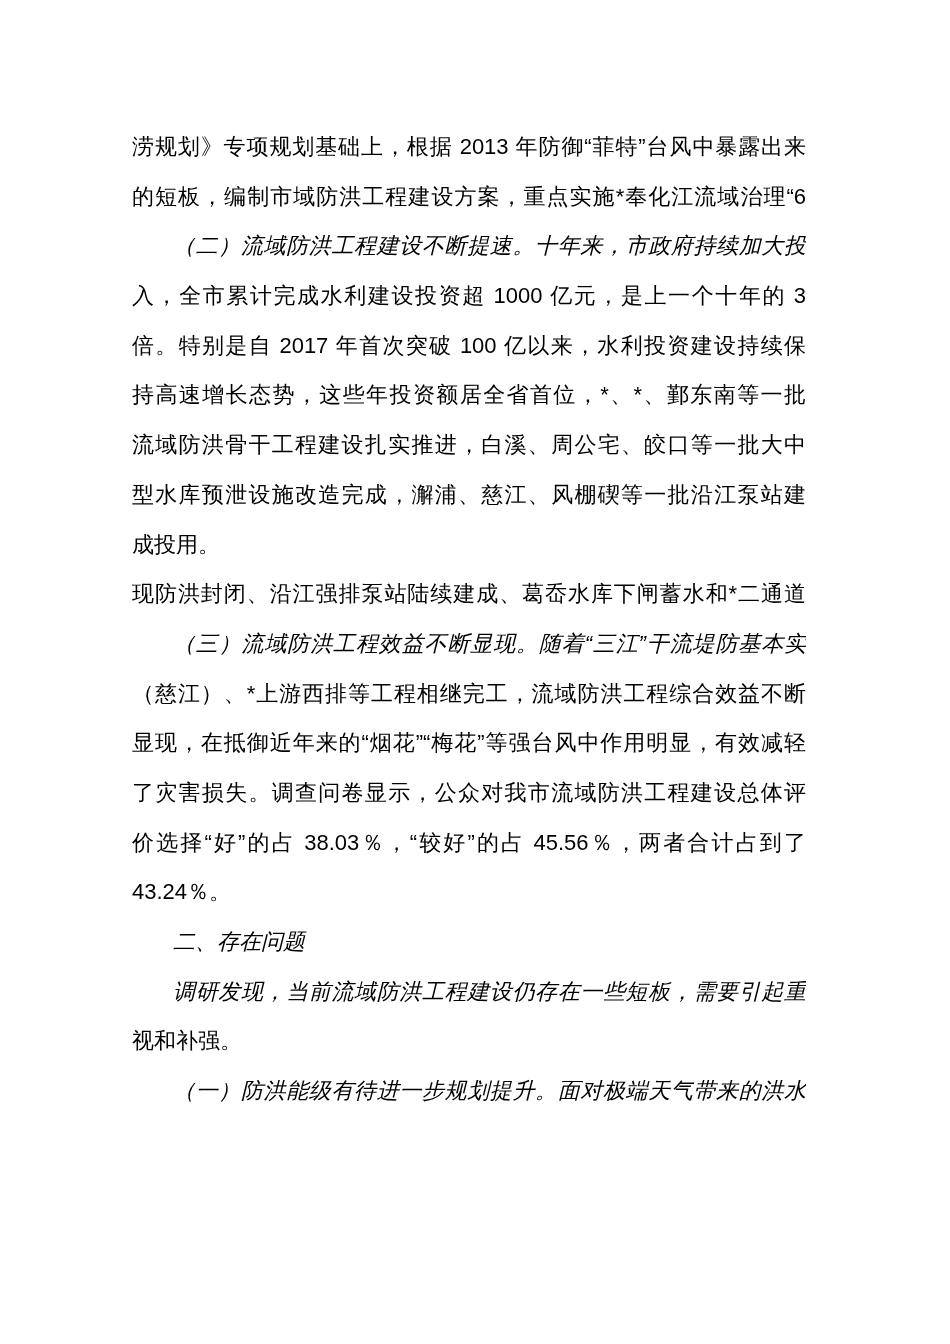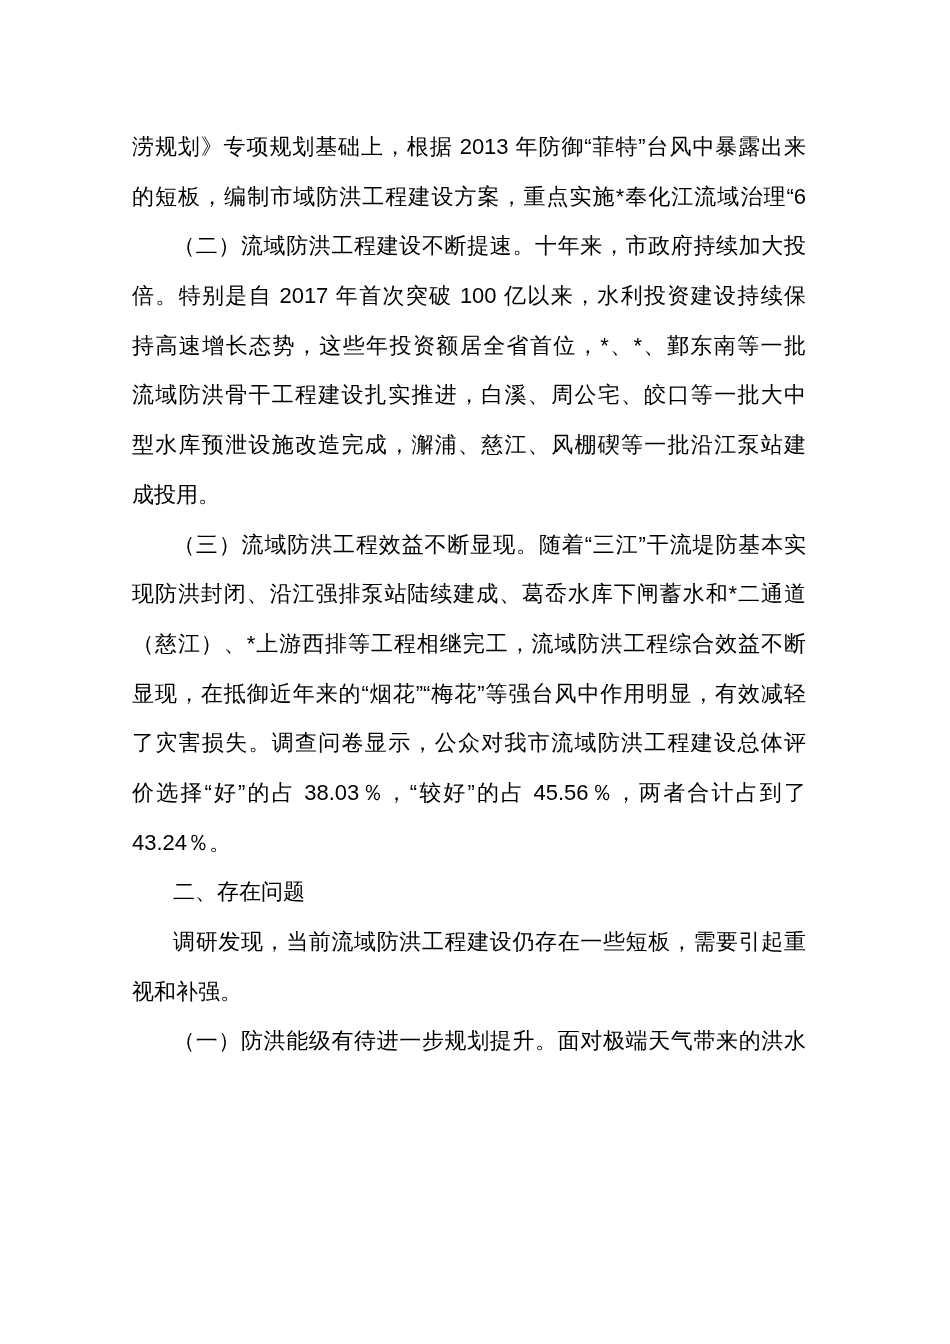--- a/index.html
+++ b/index.html
@@ -34,45 +34,47 @@
     white-space: normal;
   }
   
   .line.plain {
     text-align: left;
     text-align-last: left;
   }
   
   .line.indent {
     text-indent: 41px;
+    font-style: italic;
   }
 </style>
 </head>
 <body>
 
 <div class="page">
   <div class="doc">
 
     <div class="para">
       <div class="line">涝规划》专项规划基础上，根据 2013 年防御“菲特”台风中暴露出来</div>
       <div class="line">的短板，编制市域防洪工程建设方案，重点实施*奉化江流域治理“6</div>
     </div>
 
     <div class="para">
       <div class="line indent">（二）流域防洪工程建设不断提速。十年来，市政府持续加大投</div>
+      <div class="line">入，全市累计完成水利建设投资超 1000 亿元，是上一个十年的 3</div>
       <div class="line">倍。特别是自 2017 年首次突破 100 亿以来，水利投资建设持续保</div>
       <div class="line">持高速增长态势，这些年投资额居全省首位，*、*、鄞东南等一批</div>
       <div class="line">流域防洪骨干工程建设扎实推进，白溪、周公宅、皎口等一批大中</div>
       <div class="line">型水库预泄设施改造完成，澥浦、慈江、风棚碶等一批沿江泵站建</div>
       <div class="line plain">成投用。</div>
     </div>
 
     <div class="para">
+      <div class="line">现防洪封闭、沿江强排泵站陆续建成、葛岙水库下闸蓄水和*二通道</div>
       <div class="line indent">（三）流域防洪工程效益不断显现。随着“三江”干流堤防基本实</div>
-      <div class="line">现防洪封闭、沿江强排泵站陆续建成、葛岙水库下闸蓄水和*二通道</div>
       <div class="line">（慈江）、*上游西排等工程相继完工，流域防洪工程综合效益不断</div>
       <div class="line">显现，在抵御近年来的“烟花”“梅花”等强台风中作用明显，有效减轻</div>
       <div class="line">了灾害损失。调查问卷显示，公众对我市流域防洪工程建设总体评</div>
       <div class="line">价选择“好”的占 38.03％，“较好”的占 45.56％，两者合计占到了</div>
       <div class="line plain">43.24％。</div>
     </div>
 
     <div class="para">
       <div class="line indent plain">二、存在问题</div>
     </div>

